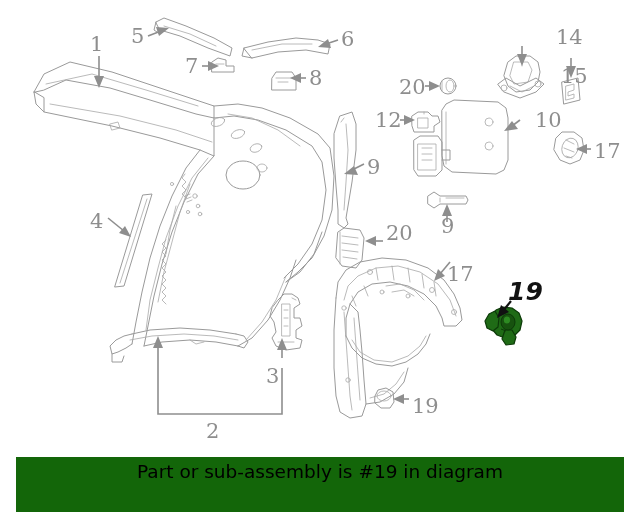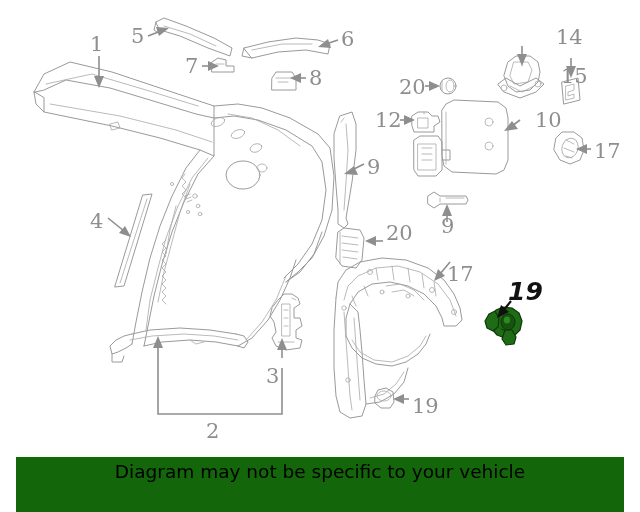--- a/index.html
+++ b/index.html
@@ -431,16 +431,16 @@
   <div class="callout" style="left:399px; top:77px;">20</div>
   <div class="callout" style="left:508px; top:27px;margin-left:48px;">14</div>
   <div class="callout" style="left:561px; top:41px;margin-top:25px;">15</div>
   <div class="callout" style="left:594px; top:141px;">17</div>
   <div class="callout" style="left:447px; top:258px;margin-top:6px;">17</div>
   <div class="callout" style="left:412px; top:396px;">19</div>
   <div class="callout hi" style="left:508px; top:279px;font-style:italic;">19</div>
   <div class="callout" style="left:386px; top:223px;text-align:center;">20</div>
 
   <div id="notice-banner">
-    <div class="notice-line">Diagram may not be specific to your vehicle</div>
+    <div class="notice-line">Part or sub-assembly is #19 in diagram</div>
   </div>
 
 </div>
 
 </body></html>

